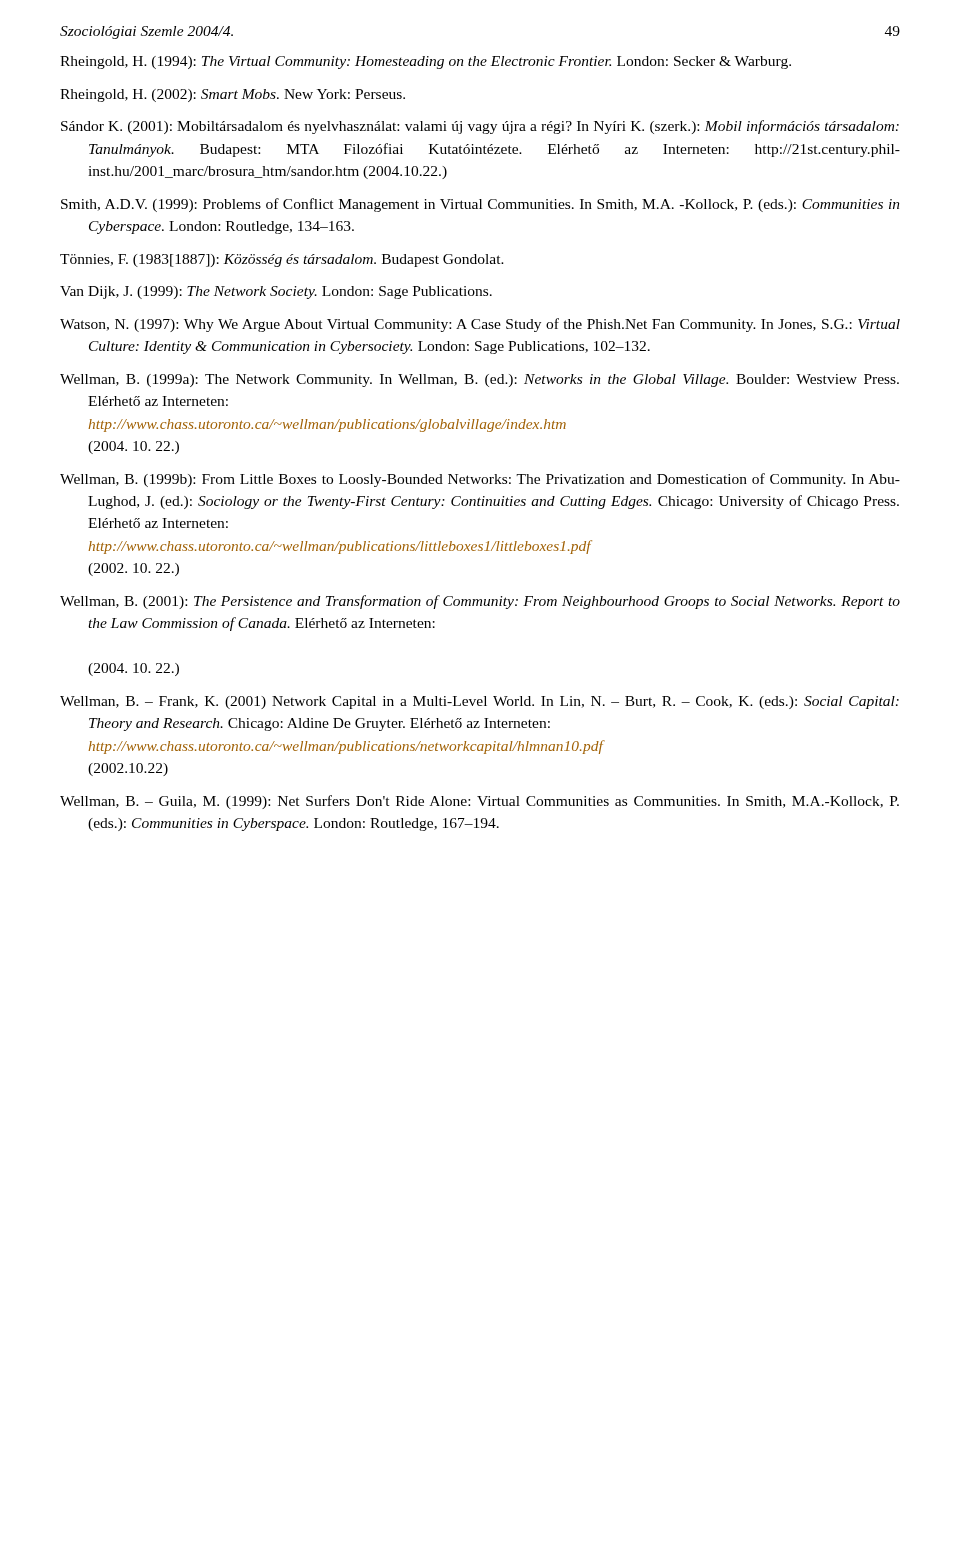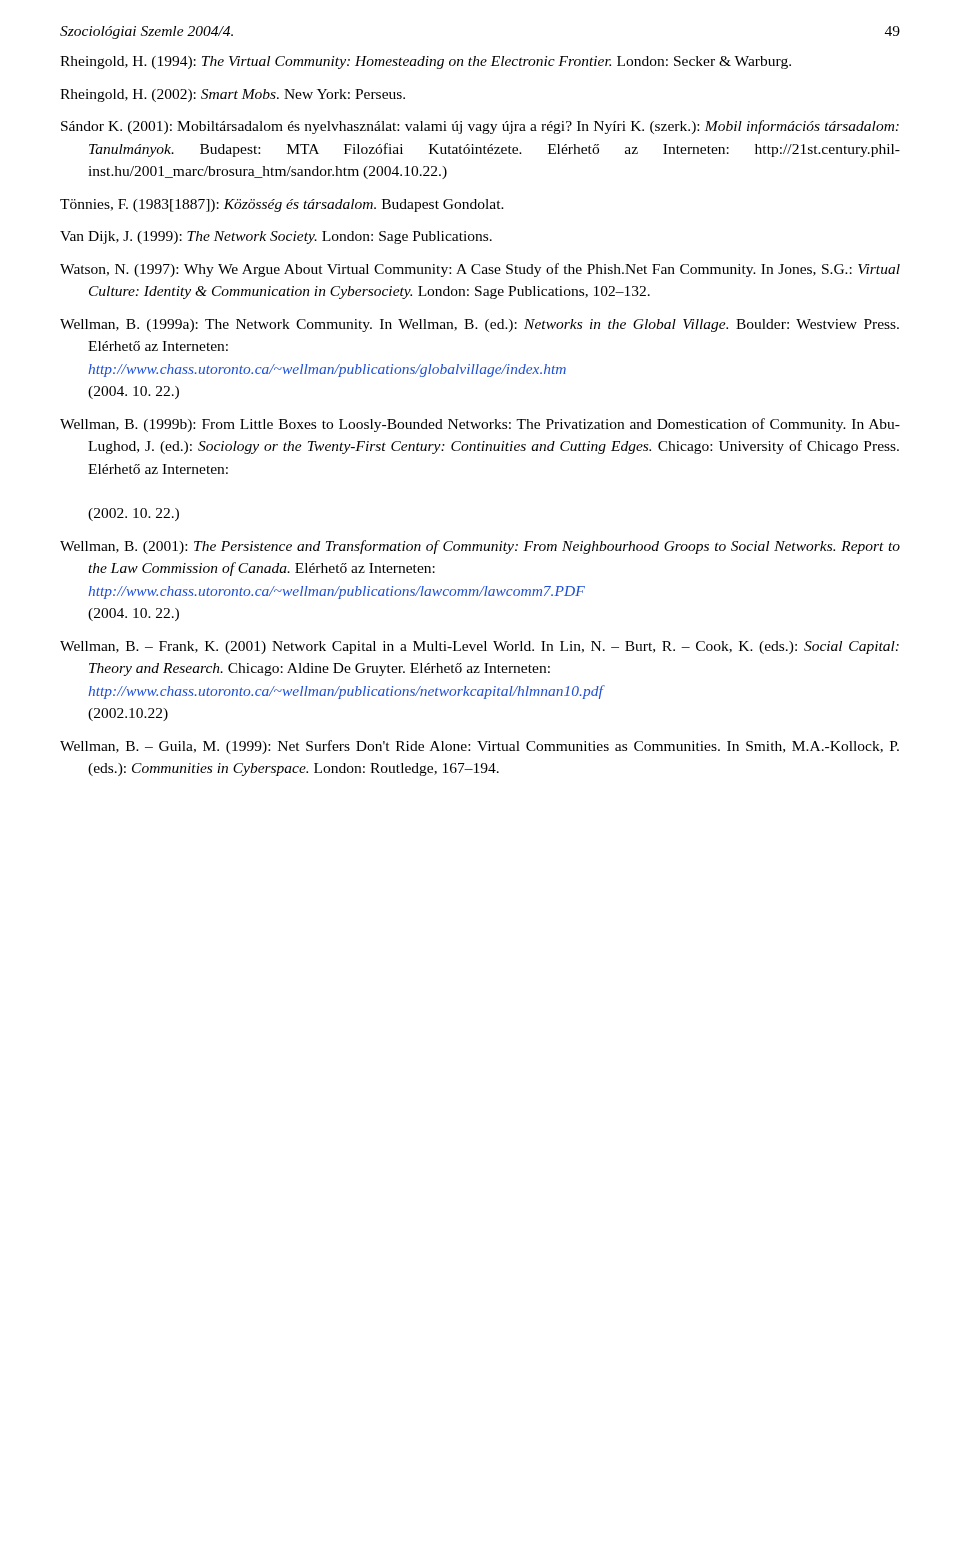--- a/index.html
+++ b/index.html
@@ -38,21 +38,21 @@
       text-indent: -28px;
       padding-left: 28px;
     }
     .ref-entry p {
       text-align: justify;
     }
     em, i {
       font-style: italic;
     }
     a, .link {
-      color: #1d4ed8;
+      color: #a16207;
       text-decoration: none;
       font-style: italic;
     }
   </style>
 </head>
 <body>
 
 <div class="header-line">
   <span class="header-left">Szociológiai Szemle 2004/4.</span>
   <span class="header-right">49</span>
@@ -65,20 +65,23 @@
   </div>
 
   <div class="ref-entry">
     <p>Rheingold, H. (2002): <em>Smart Mobs.</em> New York: Perseus.</p>
   </div>
 
   <div class="ref-entry">
     <p>Sándor K. (2001): Mobiltársadalom és nyelvhasználat: valami új vagy újra a régi? In Nyíri K. (szerk.): <em>Mobil információs társadalom: Tanulmányok.</em> Budapest: MTA Filozófiai Kutatóintézete. Elérhető az Interneten: http://21st.century.phil-inst.hu/2001_marc/brosura_htm/sandor.htm (2004.10.22.)</p>
   </div>
 
+  <div class="ref-entry">
+    <p>Smith, A.D.V. (1999): Problems of Conflict Management in Virtual Communities. In Smith, M.A. -Kollock, P. (eds.): <em>Communities in Cyberspace.</em> London: Routledge, 134–163.</p>
+  </div>
 
 
   <div class="ref-entry">
     <p>Tönnies, F. (1983[1887]): <em>Közösség és társadalom.</em> Budapest Gondolat.</p>
   </div>
 
   <div class="ref-entry">
     <p>Van Dijk, J. (1999): <em>The Network Society.</em> London: Sage Publications.</p>
   </div>
 
@@ -87,27 +90,27 @@
   </div>
 
   <div class="ref-entry">
     <p>Wellman, B. (1999a): The Network Community. In Wellman, B. (ed.): <em>Networks in the Global Village.</em> Boulder: Westview Press. Elérhető az Interneten:<br>
     <span class="link"><em>http://www.chass.utoronto.ca/~wellman/publications/globalvillage/index.htm</em></span><br>
     (2004. 10. 22.)</p>
   </div>
 
   <div class="ref-entry">
     <p>Wellman, B. (1999b): From Little Boxes to Loosly-Bounded Networks: The Privatization and Domestication of Community. In Abu-Lughod, J. (ed.): <em>Sociology or the Twenty-First Century: Continuities and Cutting Edges.</em> Chicago: University of Chicago Press. Elérhető az Interneten:<br>
-    <br>
+    <span class="link"><em>http://www.chass.utoronto.ca/~wellman/publications/littleboxes1/littleboxes1.pdf</em></span><br>
     (2002. 10. 22.)</p>
   </div>
 
   <div class="ref-entry">
     <p>Wellman, B. (2001): <em>The Persistence and Transformation of Community: From Neighbourhood Groops to Social Networks. Report to the Law Commission of Canada.</em> Elérhető az Interneten:<br>
-    <span class="link"><em>http://www.chass.utoronto.ca/~wellman/publications/lawcomm/lawcomm7.PDF</em></span><br>
+    <br>
     (2004. 10. 22.)</p>
   </div>
 
   <div class="ref-entry">
     <p>Wellman, B. – Frank, K. (2001) Network Capital in a Multi-Level World. In Lin, N. – Burt, R. – Cook, K. (eds.): <em>Social Capital: Theory and Research.</em> Chicago: Aldine De Gruyter. Elérhető az Interneten:<br>
     <span class="link"><em>http://www.chass.utoronto.ca/~wellman/publications/networkcapital/hlmnan10.pdf</em></span><br>
     (2002.10.22)</p>
   </div>
 
   <div class="ref-entry">

